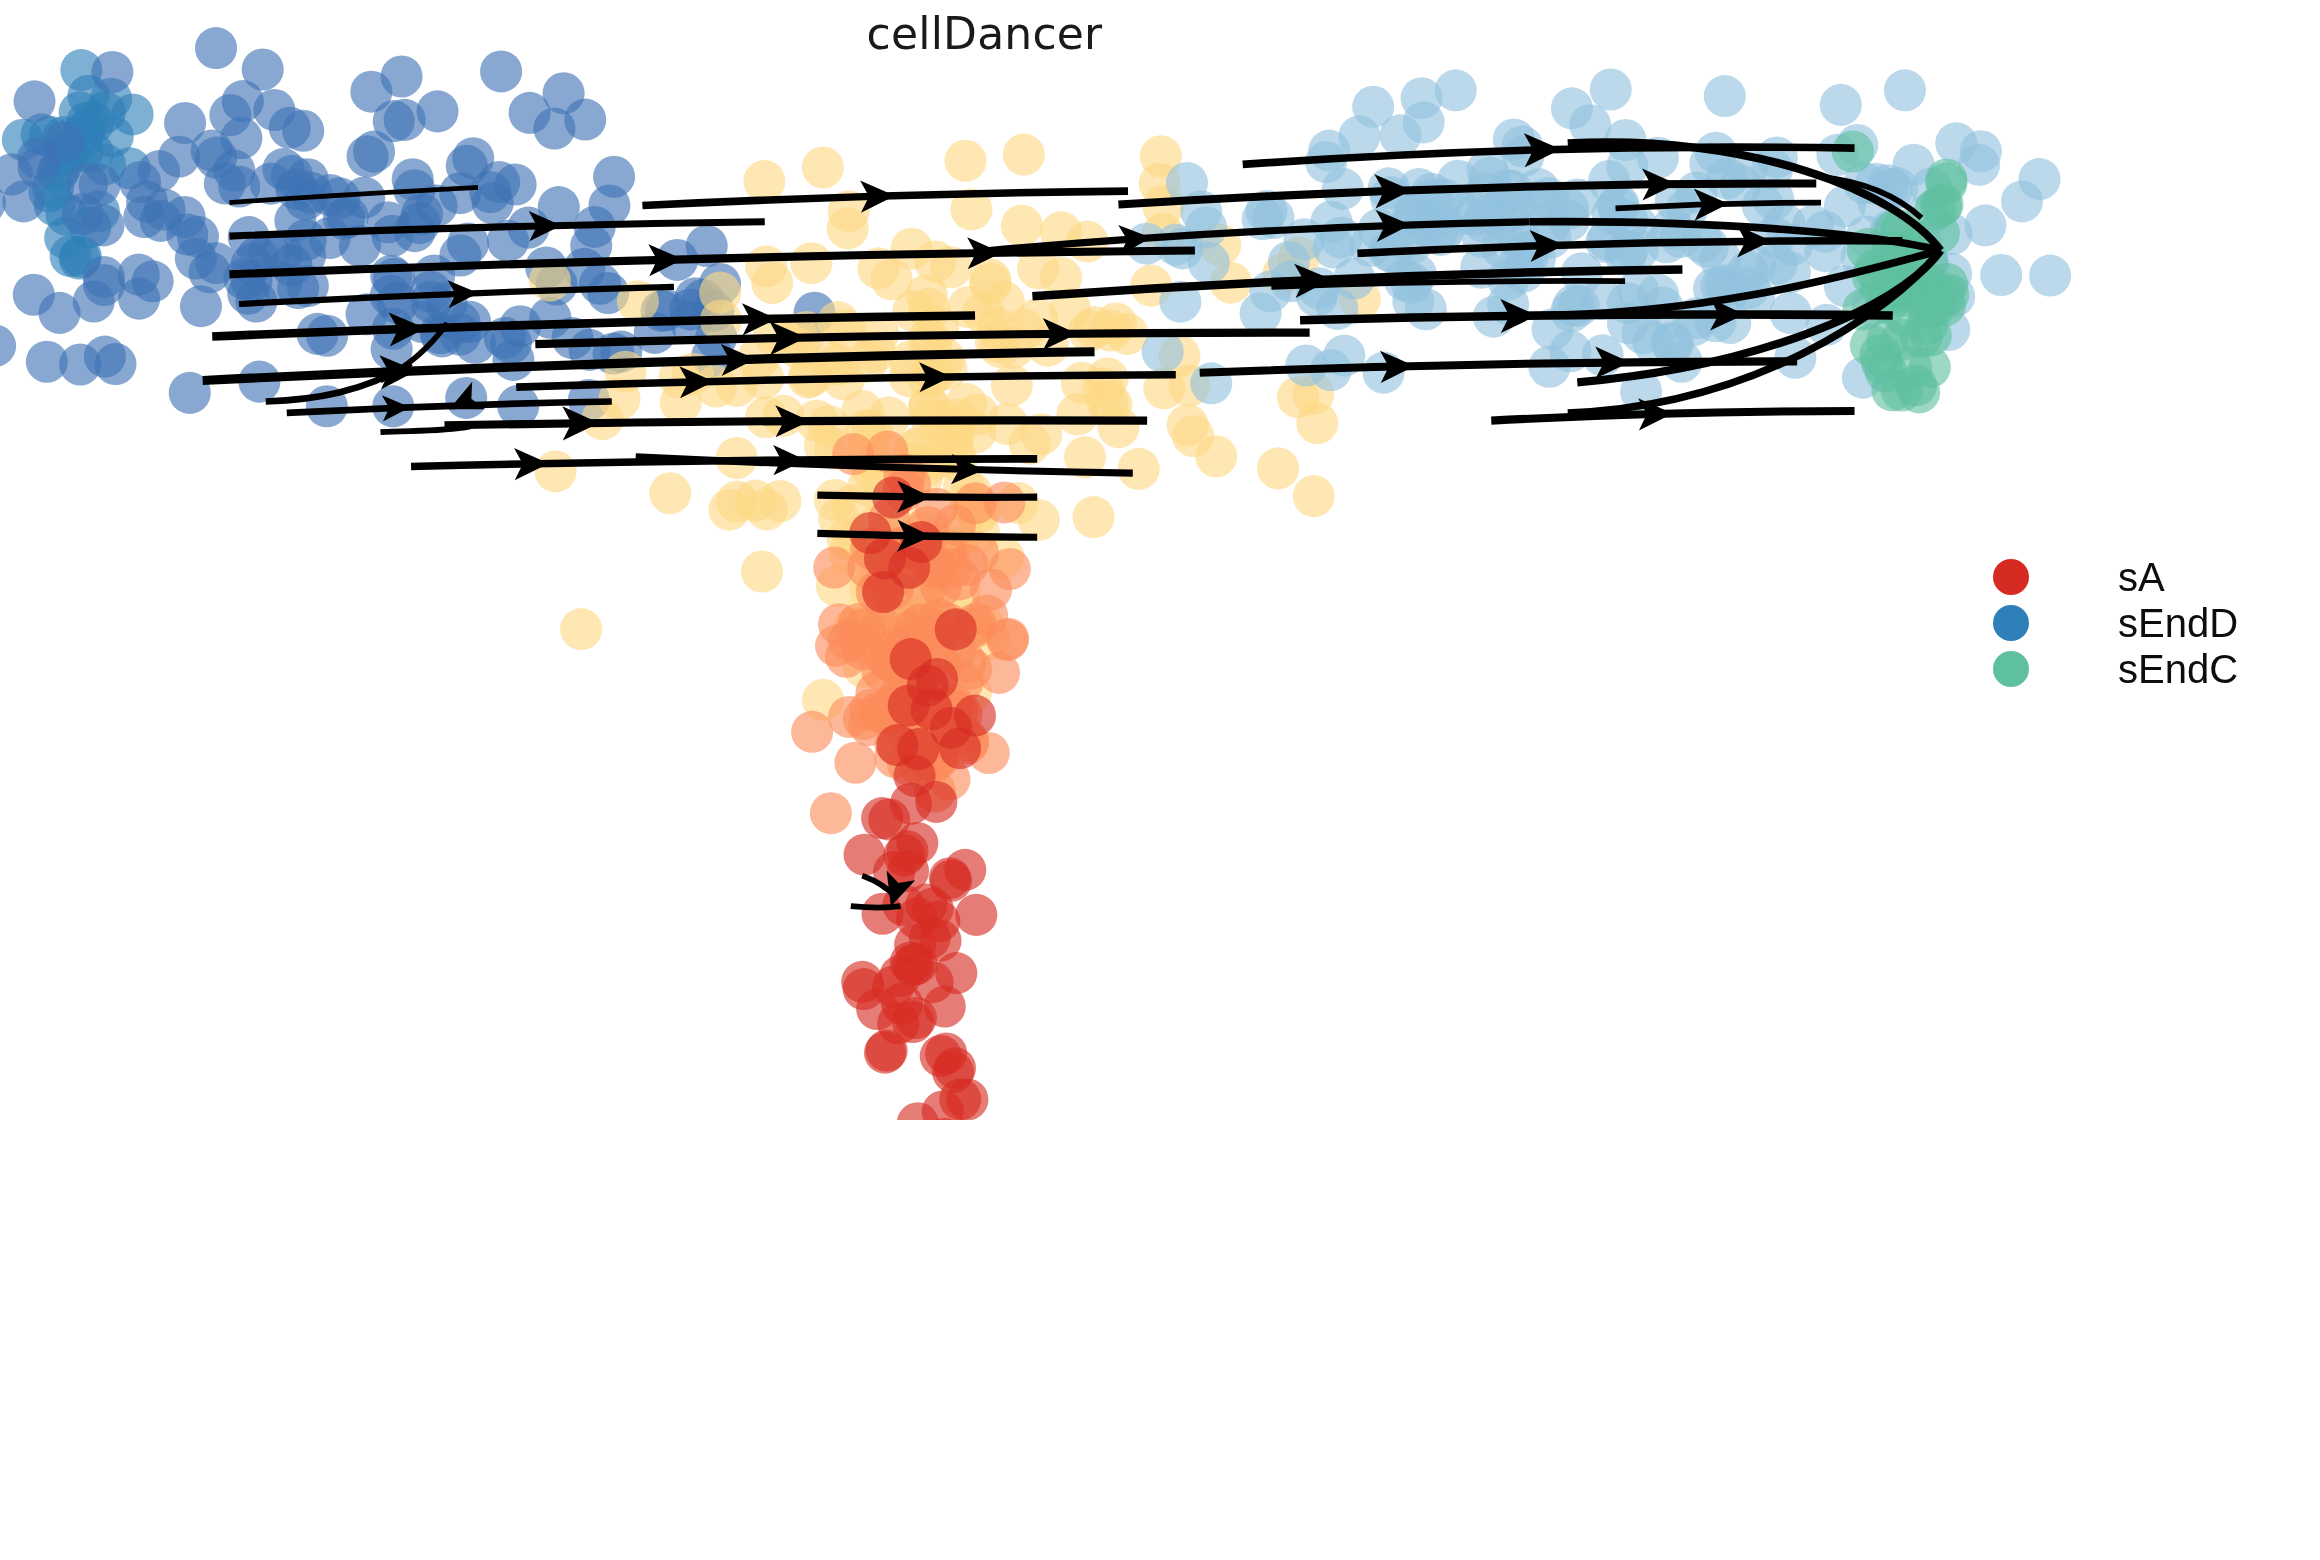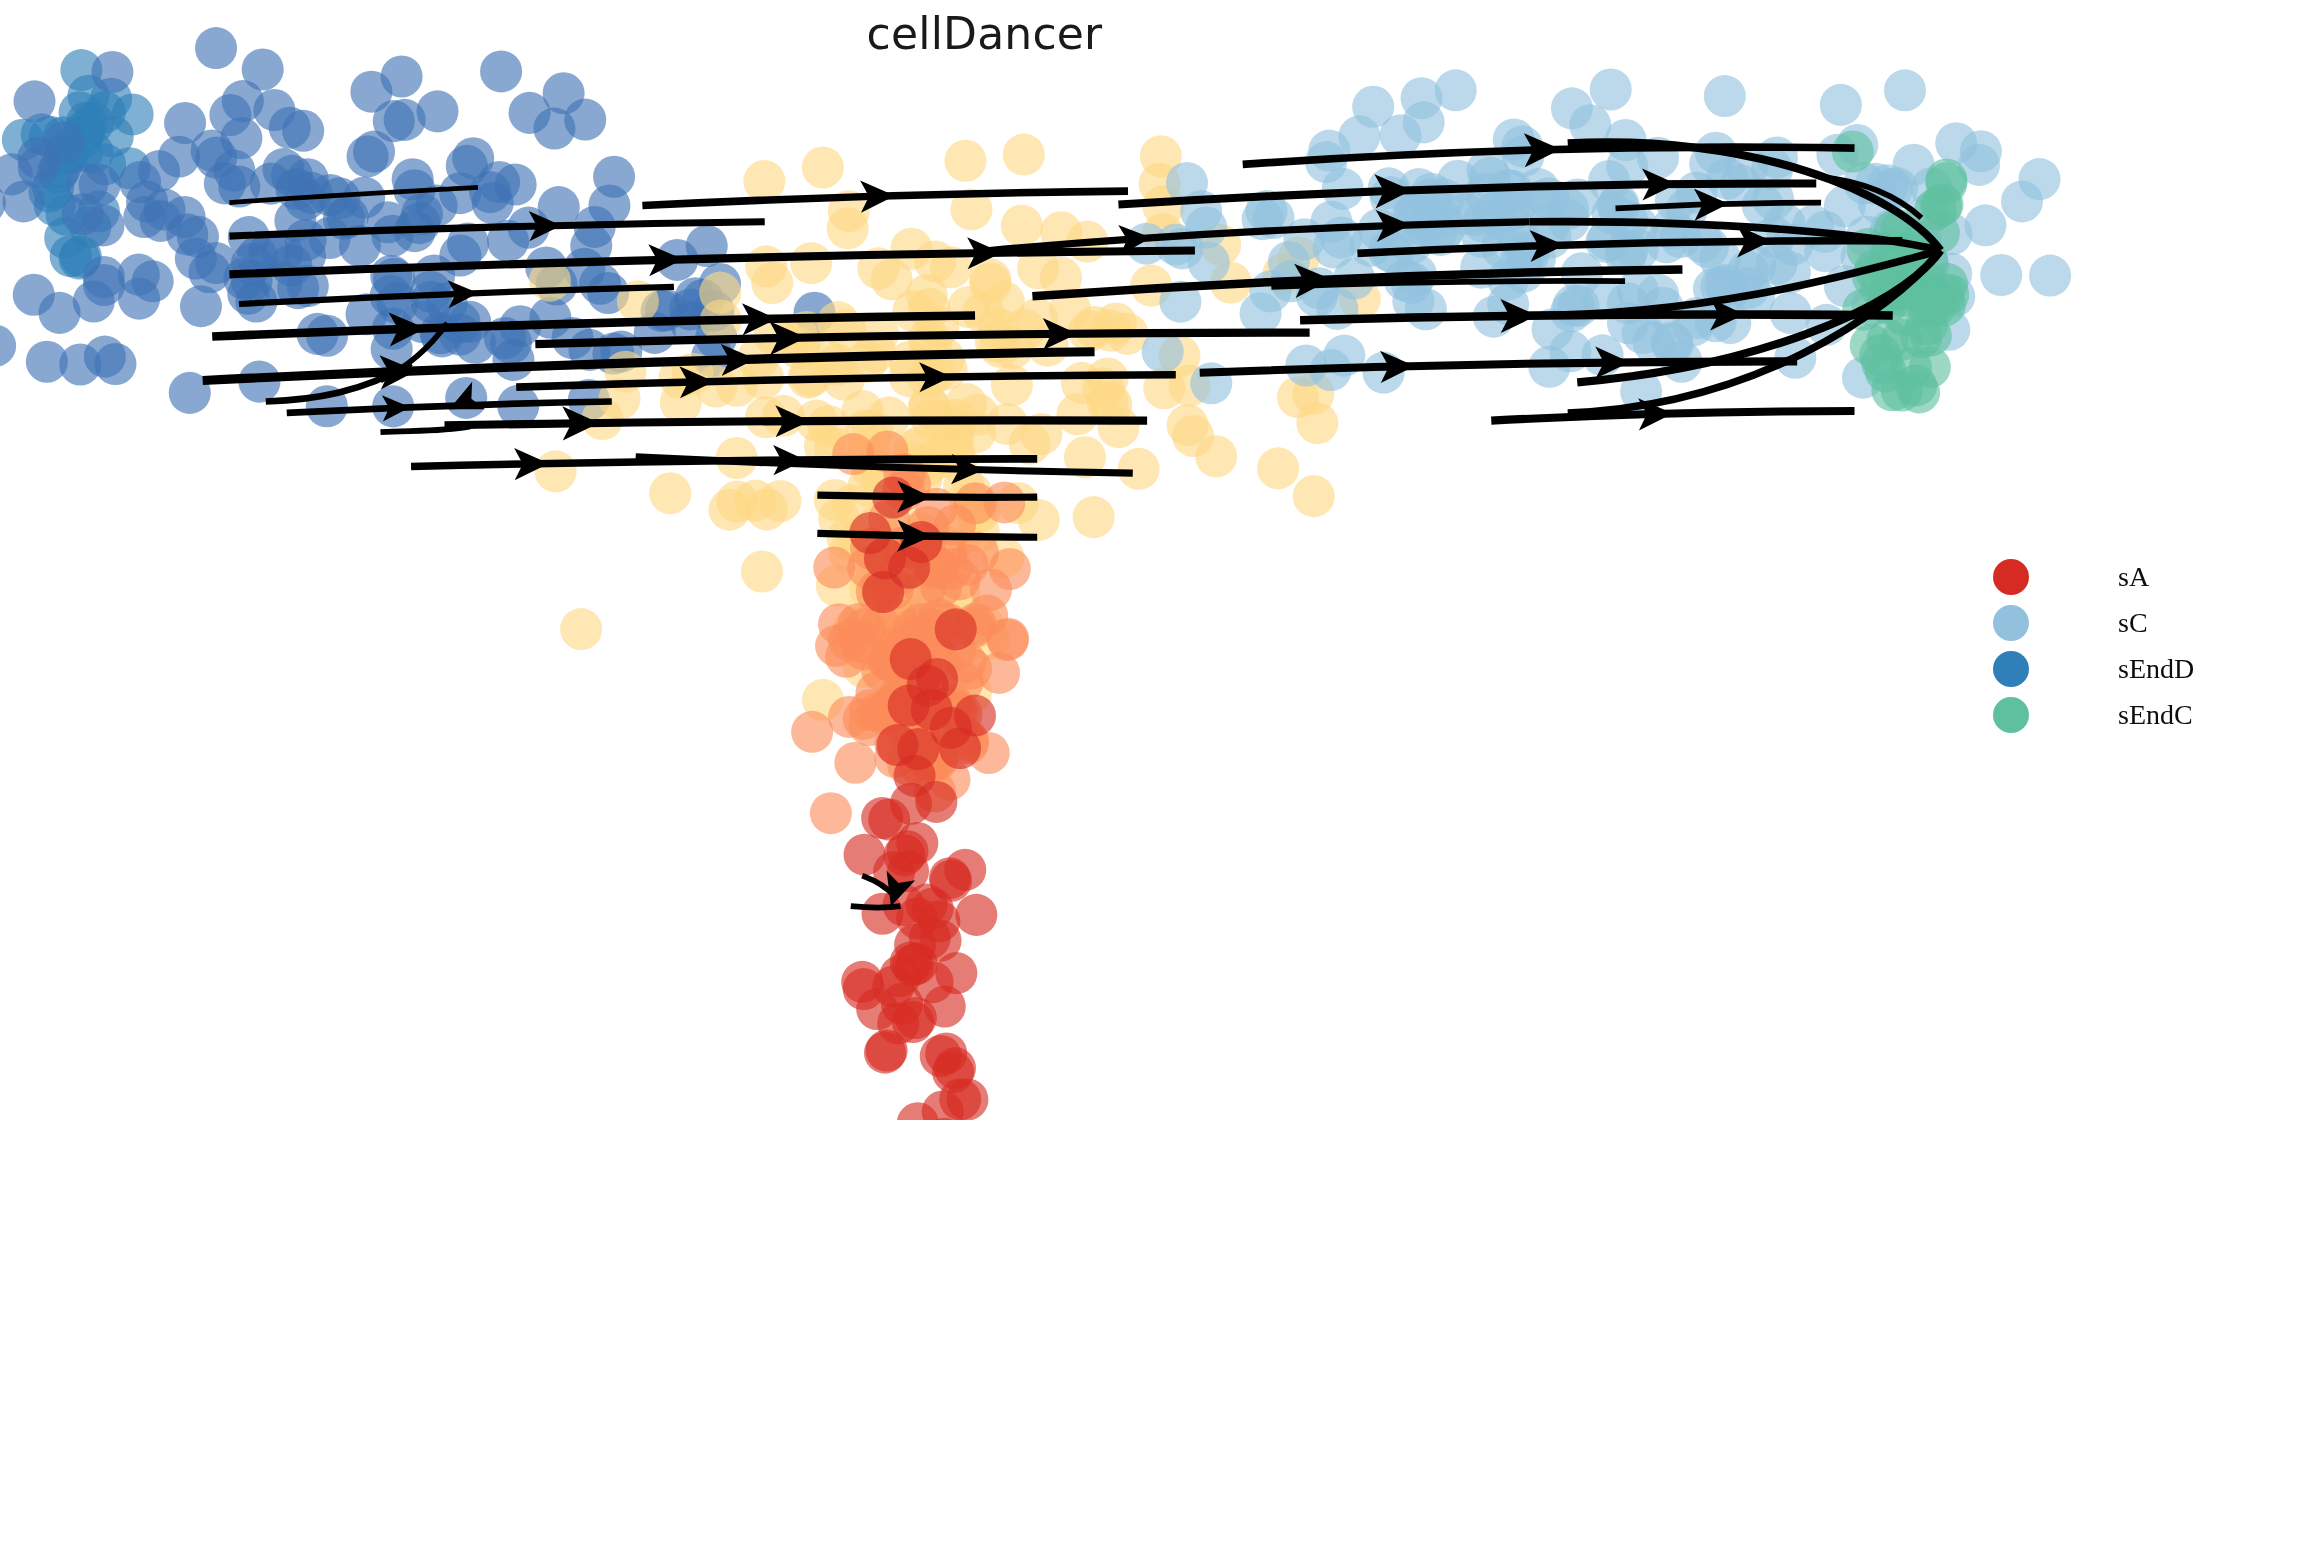--- a/index.html
+++ b/index.html
@@ -56,22 +56,22 @@
     height: 46px;
   }
   .legend-swatch {
     width: 36px;
     height: 36px;
     border-radius: 50%;
     flex: 0 0 36px;
     margin-right: 89px;
   }
   .legend-label {
-    font-family: Liberation Serif, serif;
-    font-size: 28px;
+    font-family: Liberation Sans, sans-serif;
+    font-size: 40px;
     color: #0d0d0d;
     white-space: nowrap;
     line-height: 1;
   }
 </style>
 </head>
 <body>
 
 <div id="figure">
 
@@ -1111,24 +1111,20 @@
         <polygon points="0,0 -33.75,-15.75 -25.5,0 -33.75,15.75" fill="#000000" transform="translate(932,948) rotate(108)"></polygon>
       </svg>
   </div>
 
   <div id="legend">
       <div class="legend-row">
         <span class="legend-swatch" style="background: rgb(214, 43, 34);"></span>
         <span class="legend-label">sA</span>
       </div>
       <div class="legend-row">
-        <span class="legend-swatch" style="background: rgb(146, 193, 222);"></span>
-        <span class="legend-label">sC</span>
-      </div>
-      <div class="legend-row">
         <span class="legend-swatch" style="background: rgb(47, 127, 184);"></span>
         <span class="legend-label">sEndD</span>
       </div>
       <div class="legend-row">
         <span class="legend-swatch" style="background: rgb(95, 192, 160);"></span>
         <span class="legend-label">sEndC</span>
       </div>
     </div>
 
 </div>

